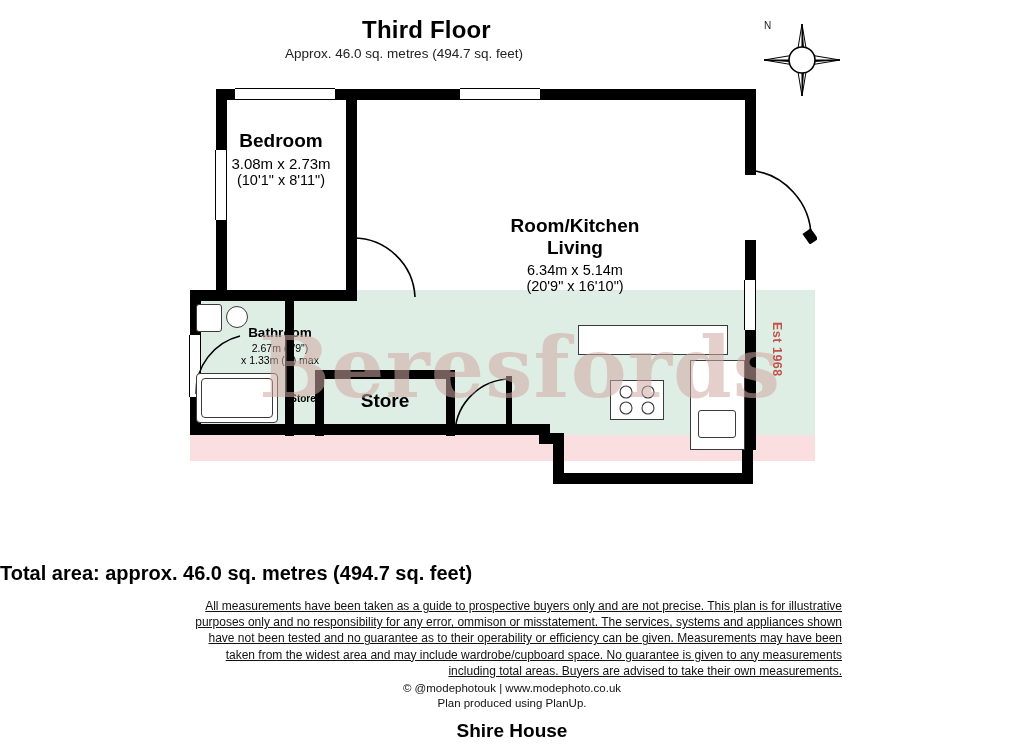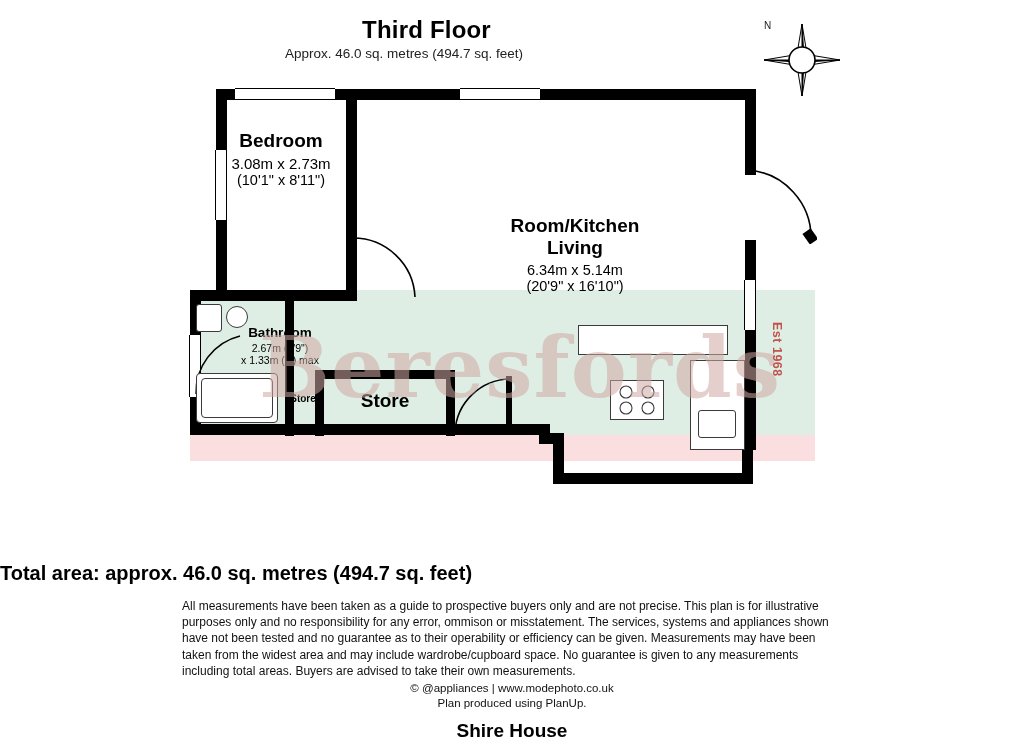--- a/index.html
+++ b/index.html
@@ -107,24 +107,25 @@
 
   
   #total-area {
     top: 562px; left: 0; width: 1024px;
     text-align: left;
     font-size: 20px;
     font-weight: bold;
   }
   #disclaimer {
     top: 598px; left: 182px; width: 660px;
-    text-align: left;
+    text-align: right;
     font-size: 12px;
     line-height: 16.2px;
     color: #111;
+    text-decoration: underline;
   }
   #copyright {
     top: 682px; left: 0; width: 1024px;
     text-align: center;
     font-size: 11.5px;
     color: #111;
   }
   #produced {
     top: 697px; left: 0; width: 1024px;
     text-align: center;
@@ -267,15 +268,15 @@
   <div class="room-label" style="left:160px; top:310px; width:110px;">
     <div class="room-name" style="font-size:19px;">Store</div>
   </div>
 </div>
 
 <div class="abs" id="watermark">Beresfords</div>
 <div class="abs" id="est-label">Est 1968</div>
 
 <div class="abs" id="total-area">Total area: approx. 46.0 sq. metres (494.7 sq. feet)</div>
 <div class="abs" id="disclaimer">All measurements have been taken as a guide to prospective buyers only and are not precise. This plan is for illustrative purposes only and no responsibility for any error, ommison or misstatement. The services, systems and appliances shown have not been tested and no guarantee as to their operability or efficiency can be given. Measurements may have been taken from the widest area and may include wardrobe/cupboard space. No guarantee is given to any measurements including total areas. Buyers are advised to take their own measurements.</div>
-<div class="abs" id="copyright">© @appliances | www.modephoto.co.uk</div>
+<div class="abs" id="copyright">© @modephotouk | www.modephoto.co.uk</div>
 <div class="abs" id="produced">Plan produced using PlanUp.</div>
 <div class="abs" id="house-name">Shire House</div>
 
 </body></html>

